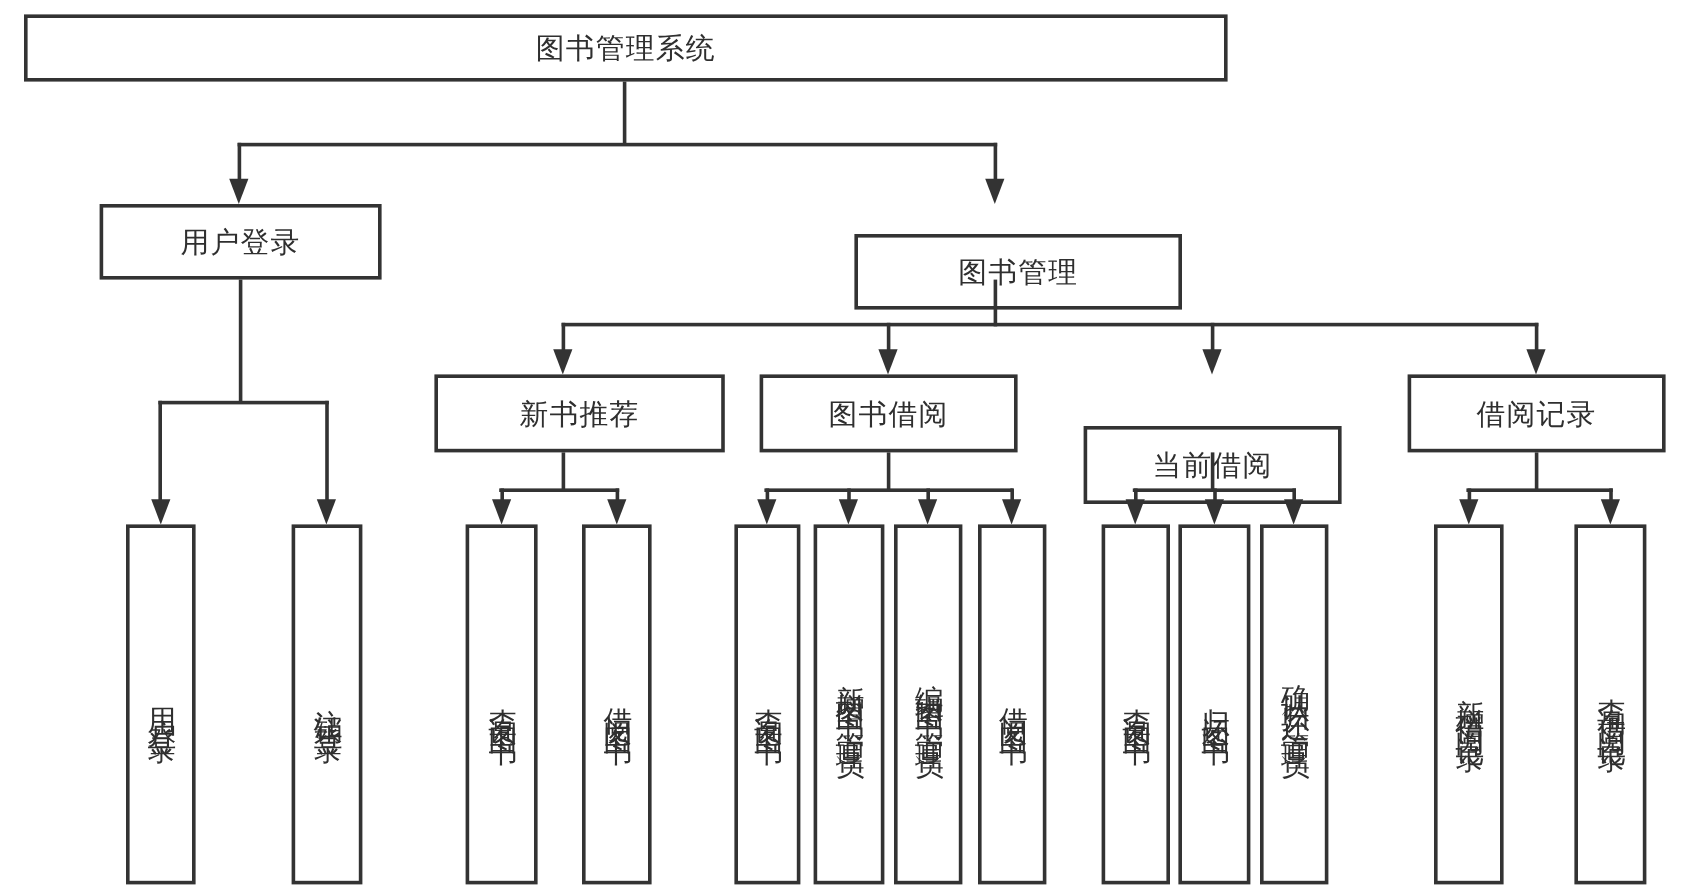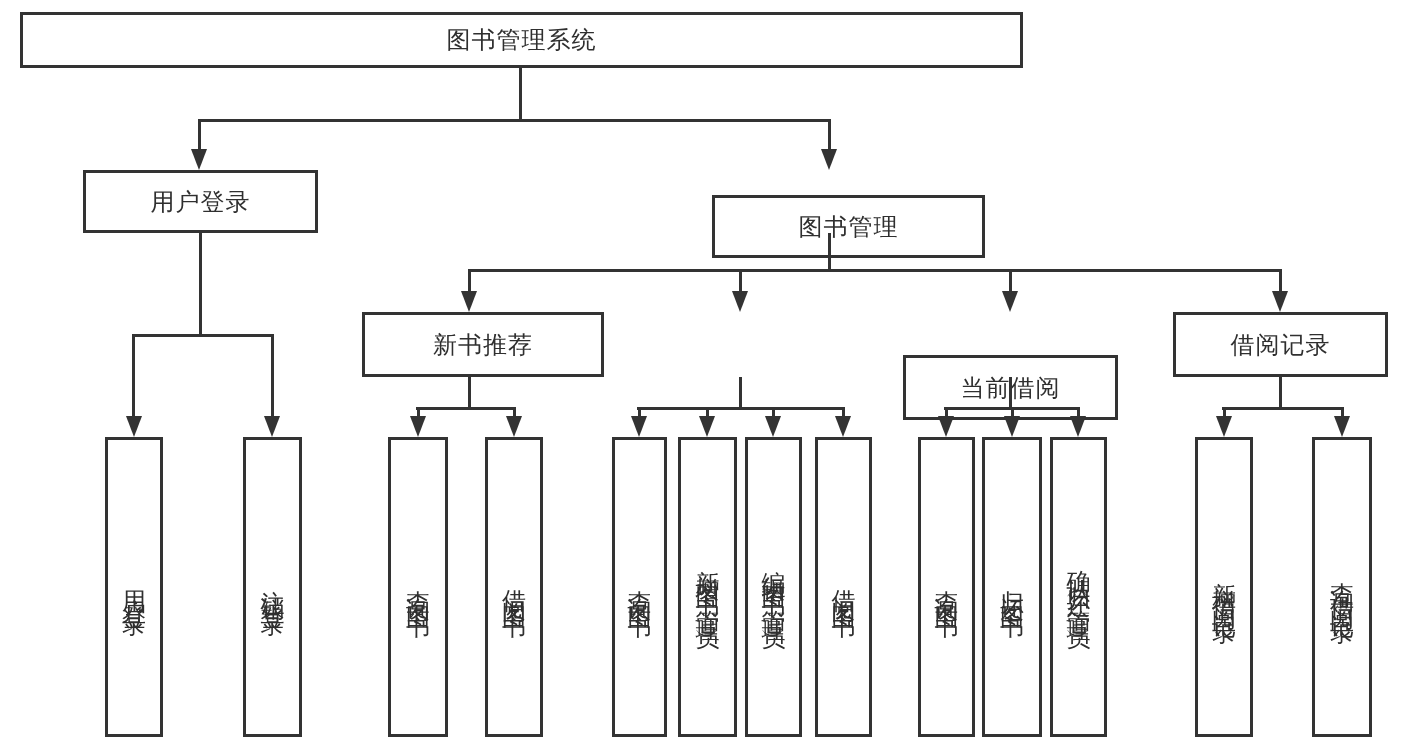--- a/index.html
+++ b/index.html
@@ -99,20 +99,23 @@
   <div class="vl" style="left:739px; top:269px; height:24px;"></div>
   <div class="ah" style="left:732px; top:291px;"></div>
   <div class="vl" style="left:1009px; top:269px; height:24px;"></div>
   <div class="ah" style="left:1002px; top:291px;"></div>
   <div class="vl" style="left:1279px; top:269px; height:24px;"></div>
   <div class="ah" style="left:1272px; top:291px;"></div>
 
   <div class="box" style="left:362px; top:312px; width:242px; height:65px;">
     <span>新书推荐</span>
   </div>
+  <div class="box" style="left:633px; top:312px; width:215px; height:65px;">
+    <span>图书借阅</span>
+  </div>
   <div class="box" style="left:903px; top:312px; width:215px; height:65px;margin-top:43px;">
     <span>当前借阅</span>
   </div>
   <div class="box" style="left:1173px; top:312px; width:215px; height:65px;">
     <span>借阅记录</span>
   </div>
 
   <div class="vl" style="left:468px; top:377px; height:33px;"></div>
   <div class="hl" style="left:416px; top:407px; width:100px;"></div>
   <div class="vl" style="left:417px; top:407px; height:10px;"></div>

